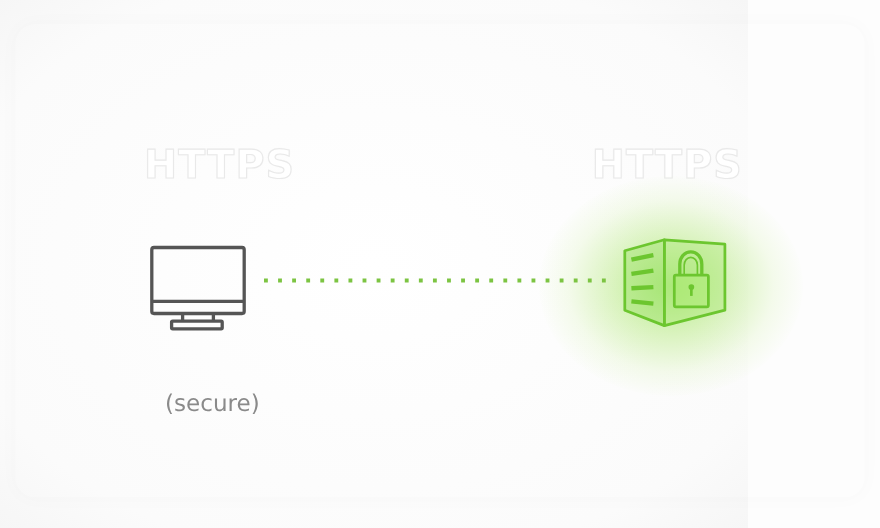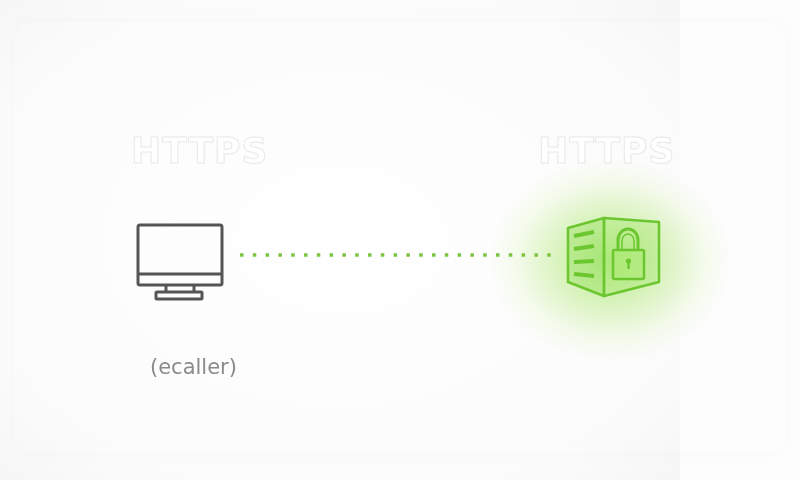--- a/index.html
+++ b/index.html
@@ -78,14 +78,14 @@
     <line x1="14" y1="39" x2="34" y2="36" stroke="#6cc62f" stroke-width="4"></line>
     <line x1="14" y1="52" x2="34" y2="51" stroke="#6cc62f" stroke-width="4"></line>
     <line x1="14" y1="64" x2="34" y2="66" stroke="#6cc62f" stroke-width="4"></line>
     <path d="M58,40 L58,30 A10,11 0 0 1 78,30 L78,40" fill="none" stroke="#6cc62f" stroke-width="3"></path>
     <path d="M62,40 L62,31 A6,7 0 0 1 74,31 L74,40" fill="none" stroke="#6cc62f" stroke-width="1.5"></path>
     <rect x="53" y="40" width="31" height="29" rx="1.5" fill="rgba(170,235,110,0.45)" stroke="#6cc62f" stroke-width="2.5"></rect>
     <circle cx="68.5" cy="51" r="2.6" fill="#6cc62f"></circle>
     <rect x="67.3" y="52" width="2.4" height="7" fill="#6cc62f"></rect>
   </svg>
 
-  <div class="caption caption-left">(ecaller)</div>
+  <div class="caption caption-left">(secure)</div>
 </div>
 
 </body></html>

